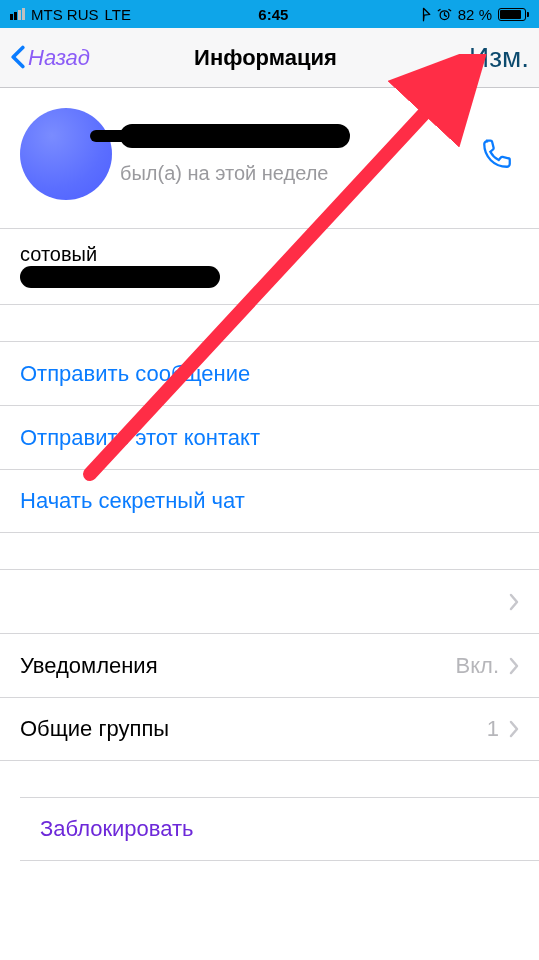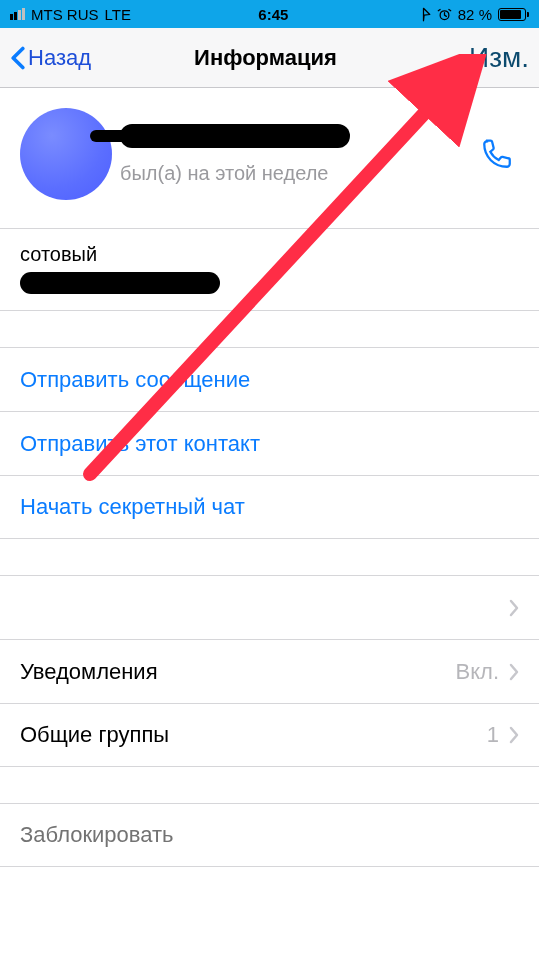--- a/index.html
+++ b/index.html
@@ -9,38 +9,38 @@
     .status-right { display: flex; align-items: center; gap: 6px; }
     .signal-bars { display: flex; align-items: flex-end; gap: 1px; }
     .signal-bars span { width: 3px; background: #000; display: inline-block; }
     .signal-bars span.dim { background: #c0c0c0; }
     .b1{height:6px}.b2{height:8px}.b3{height:10px}.b4{height:12px}
     .battery { display: inline-flex; align-items: center; }
     .battery-body { width: 28px; height: 13px; border: 1.5px solid #000; border-radius: 3px; position: relative; display: inline-block; }
     .battery-fill { position: absolute; left: 1px; top: 1px; bottom: 1px; width: 82%; background: #000; border-radius: 1px; }
     .battery-cap { width: 2px; height: 5px; background: #000; margin-left: 1px; border-radius: 0 1px 1px 0; }
     .nav-bar { height: 60px; background: #f7f7f8; border-bottom: 1px solid #c8c8cc; display: flex; align-items: center; justify-content: space-between; padding: 0 10px; }
-    .nav-back { display: flex; align-items: center; color: #1d4ed8; font-size: 22px; cursor: pointer; }
+    .nav-back { display: flex; align-items: flex-start; color: #8b5cf6; font-size: 22px; cursor: pointer; font-style: italic; }
     .nav-back svg { margin-right: 2px; }
     .nav-title { font-size: 22px; font-weight: 600; position: absolute; left: 0; right: 8px; text-align: center; pointer-events: none; }
     .nav-edit { color: #0c4a6e; font-size: 28px; cursor: pointer; }
     .profile-section { display: flex; align-items: center; padding: 20px 20px 28px 20px; }
     .avatar { width: 92px; height: 92px; border-radius: 50%; background: radial-gradient(circle at 35% 30%, #7a8cff 0%, #5b6eff 60%, #4e5fff 100%); flex-shrink: 0; position: relative; }
     .profile-text { flex: 1; margin-left: 8px; }
     .profile-name-redact { width: 230px; height: 24px; background: #000; border-radius: 12px; margin-bottom: 14px; position: relative; }
     .profile-name-redact::before { content: ""; position: absolute; left: -30px; top: 6px; width: 40px; height: 12px; background: #000; border-radius: 6px; }
     .last-seen { color: #9a9a9e; font-size: 20px; }
     .call-btn { width: 44px; height: 44px; display: flex; align-items: center; justify-content: center; color: #0a7cff; cursor: pointer; margin-left: 8px; }
     .section { border-top: 1px solid #d6d6d9; }
     .phone-section { padding: 14px 20px 16px 20px; }
-    .phone-label { font-size: 20px; margin-bottom: 6px; }
+    .phone-label { font-size: 20px; }
     .phone-redact { width: 200px; height: 22px; background: #000; border-radius: 11px; }
     .row { height: 64px; display: flex; align-items: center; padding: 0 20px; border-top: 1px solid #d6d6d9; font-size: 22px; cursor: pointer; }
     .row.link { color: #0a7cff; }
-    .row.danger { color: #737373; }
+    .row.danger { color: #6d28d9; margin-left: 20px; }
     .row .value { margin-left: auto; color: #b6b6ba; font-size: 22px; display: flex; align-items: center; gap: 10px; }
     .row .chev { color: #c7c7cc; }
     .spacer { height: 36px; }
     .bottom-border { border-bottom: 1px solid #d6d6d9; }
     .arrow-annotation { position: absolute; left: 70px; top: 54px; pointer-events: none; }
   </style>
 </head>
 <body>
 
 <div class="status-bar">

